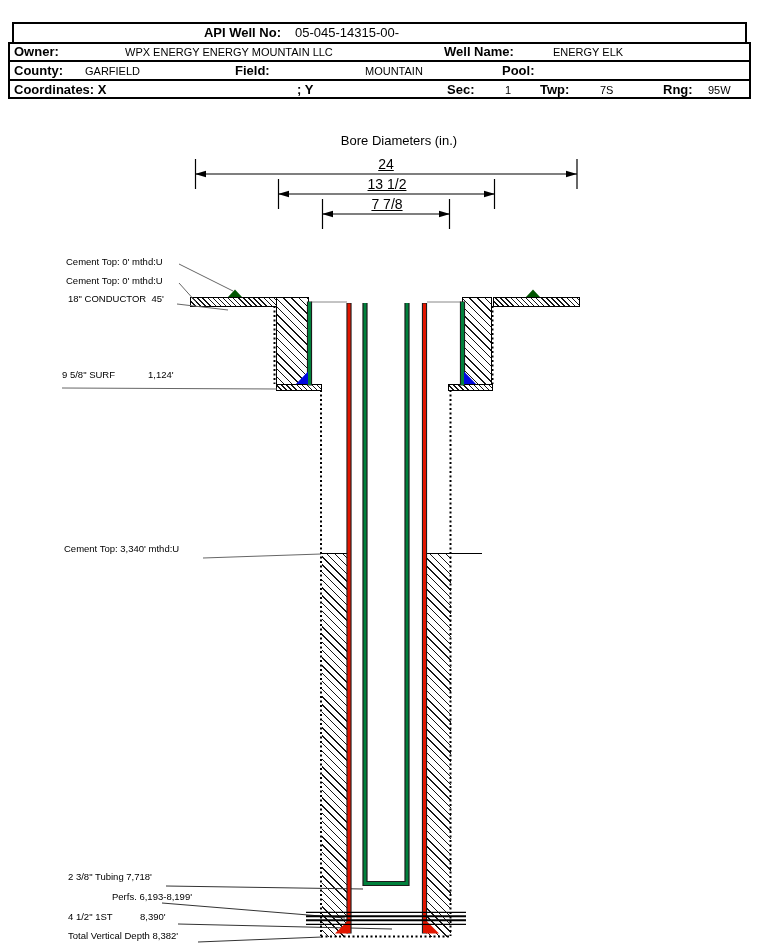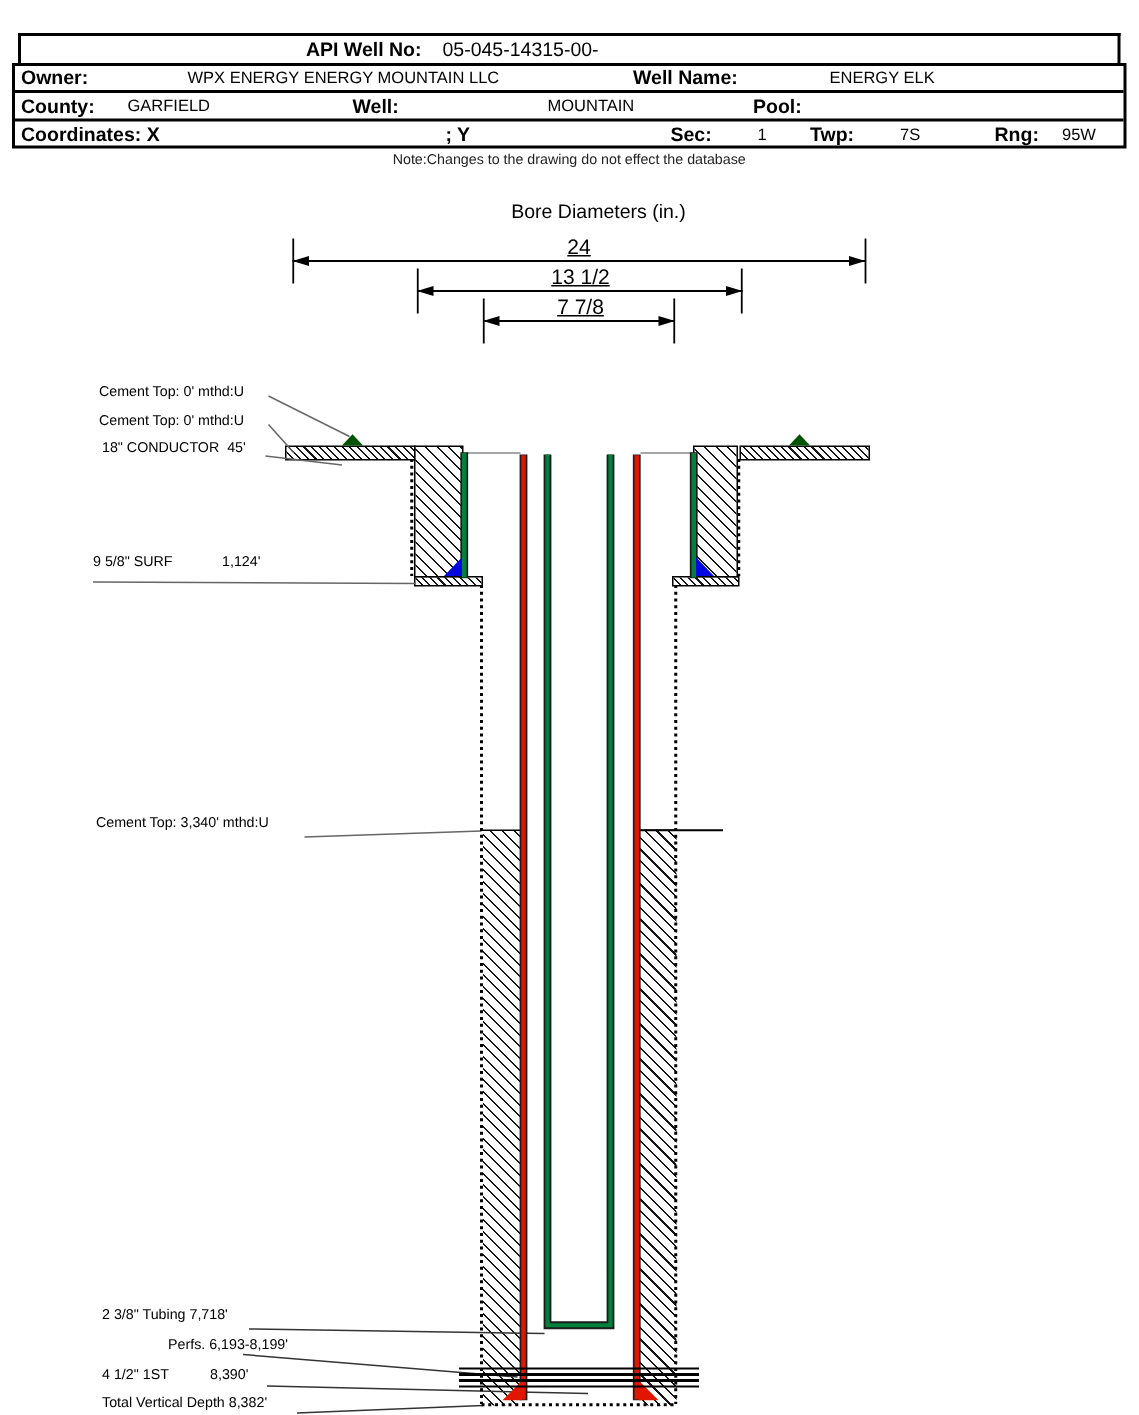--- a/index.html
+++ b/index.html
@@ -33,40 +33,39 @@
   <div class="abs box" style="left:12px;top:22px;width:735px;height:20px;border-bottom:none;"></div>
   <div class="abs box" style="left:8px;top:42px;width:743px;height:57px;"></div>
   <div class="abs sep" style="left:10px;top:60px;width:739px;"></div>
   <div class="abs sep" style="left:10px;top:79px;width:739px;"></div>
 
   <span class="abs tbold" style="left:180px;top:25px;width:101px;text-align:right;">API Well No:</span>
   <span class="abs tval13" style="left:295px;top:25px;">05-045-14315-00-</span>
 
   <span class="abs tbold" style="left:14px;top:44px;">Owner:</span>
   <span class="abs tval" style="left:125px;top:46px;">WPX ENERGY ENERGY MOUNTAIN LLC</span>
-  <span class="abs tbold" style="left:422px;top:44px;text-align:center;">Well Name:</span>
+  <span class="abs tbold" style="left:444px;top:44px;text-align:center;">Well Name:</span>
   <span class="abs tval" style="left:553px;top:46px;">ENERGY ELK</span>
 
   <span class="abs tbold" style="left:14px;top:63px;">County:</span>
   <span class="abs tval" style="left:85px;top:65px;">GARFIELD</span>
-  <span class="abs tbold" style="left:235px;top:63px;">Well:</span>
+  <span class="abs tbold" style="left:235px;top:63px;">Field:</span>
   <span class="abs tval" style="left:365px;top:65px;">MOUNTAIN</span>
   <span class="abs tbold" style="left:502px;top:63px;">Pool:</span>
   <span class="abs tval" style="left:560px;top:65px;"></span>
 
   <span class="abs tbold" style="left:14px;top:82px;">Coordinates: X</span>
   <span class="abs tbold" style="left:297px;top:82px;">; Y</span>
   <span class="abs tbold" style="left:447px;top:82px;">Sec:</span>
   <span class="abs tval" style="left:505px;top:84px;">1</span>
   <span class="abs tbold" style="left:540px;top:82px;">Twp:</span>
   <span class="abs tval" style="left:600px;top:84px;">7S</span>
   <span class="abs tbold" style="left:663px;top:82px;">Rng:</span>
   <span class="abs tval" style="left:708px;top:84px;">95W</span>
 
-  <div class="abs note" style="top:101px;">Note:Changes to the drawing do not effect the database</div>
 
   <span class="abs boretitle" style="left:399px;top:133px;">Bore Diameters (in.)</span>
   <span class="abs dimlbl" style="left:386px;top:156px;">24</span>
   <span class="abs dimlbl" style="left:387px;top:176px;">13 1/2</span>
   <span class="abs dimlbl" style="left:387px;top:196px;">7 7/8</span>
 
   <div class="abs hatch-fine" style="left:190px;top:297px;width:87px;height:10px;"></div>
   <div class="abs hatch-fine" style="left:493px;top:297px;width:87px;height:10px;"></div>
   <div class="abs hatch" style="left:276px;top:297px;width:33px;height:88px;"></div>
   <div class="abs hatch" style="left:462px;top:297px;width:30px;height:88px;"></div>

